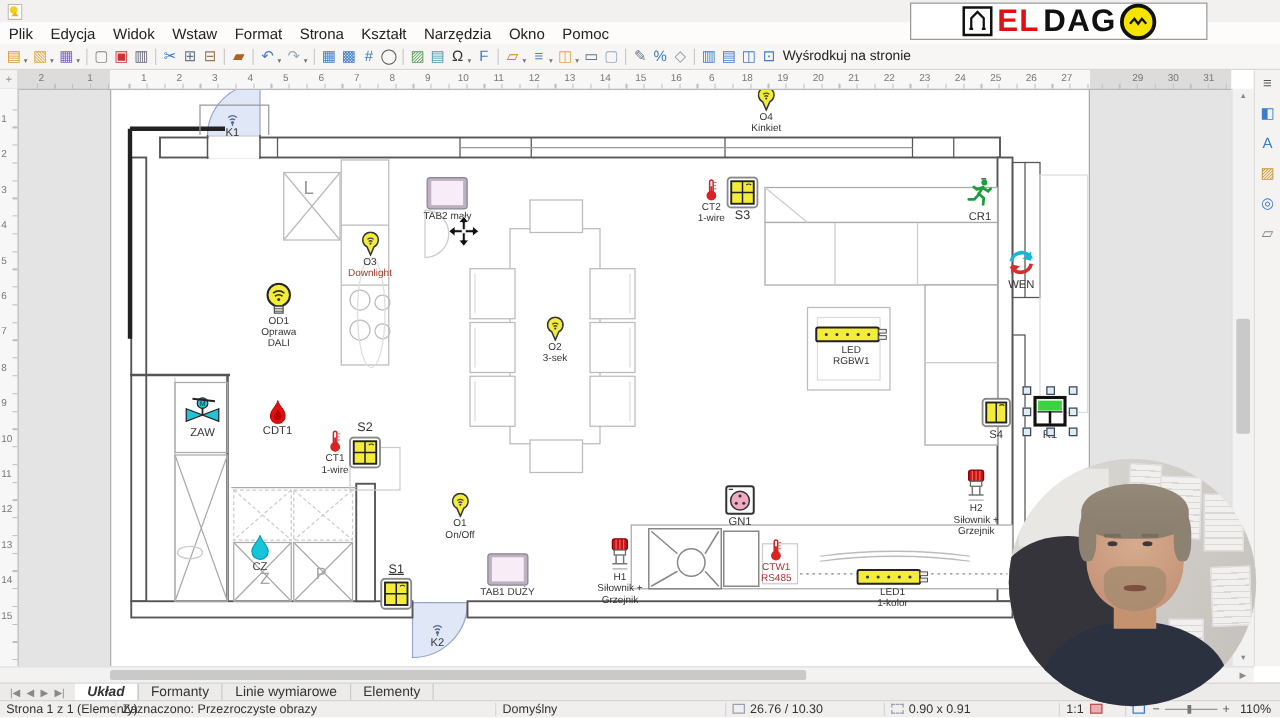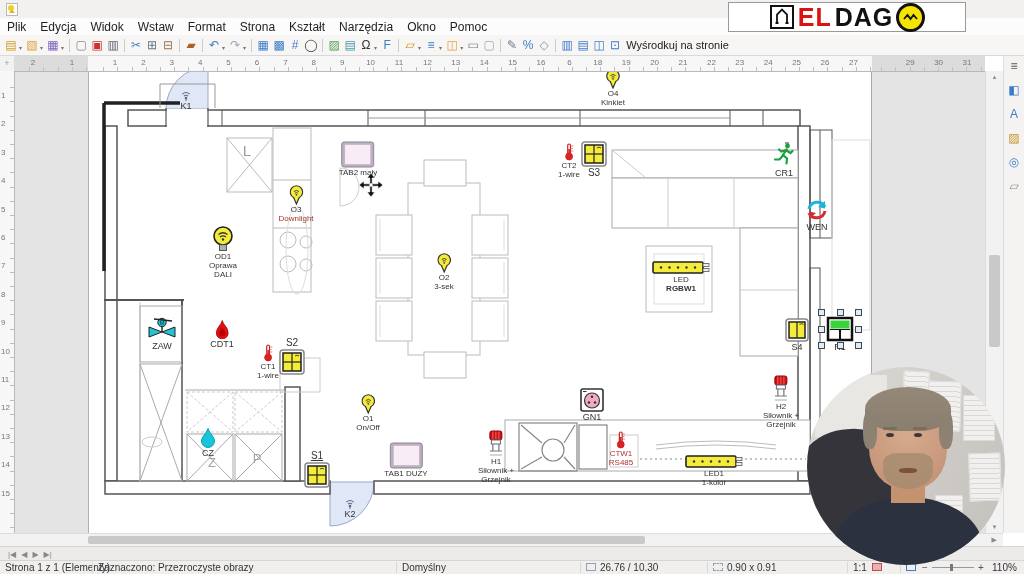--- a/index.html
+++ b/index.html
@@ -521,21 +521,21 @@
               <rect x="51" y="3.5" width="6" height="3" fill="#eee" stroke="#555" stroke-width="0.8"></rect>
               <rect x="51" y="8.5" width="6" height="3" fill="#eee" stroke="#555" stroke-width="0.8"></rect>
               <circle cx="9" cy="7.5" r="1.2" fill="#333"></circle>
               <circle cx="17.5" cy="7.5" r="1.2" fill="#333"></circle>
               <circle cx="26" cy="7.5" r="1.2" fill="#333"></circle>
               <circle cx="34.5" cy="7.5" r="1.2" fill="#333"></circle>
               <circle cx="43" cy="7.5" r="1.2" fill="#333"></circle>
             </svg></div>
           <div class="labs">
             <div class="lab" style="font-size: 8px; line-height: 9px; color: rgb(51, 51, 51);">LED</div>
-            <div class="lab" style="font-size: 8px; line-height: 9px; color: rgb(51, 51, 51); font-weight: bold;">RGBW1</div>
+            <div class="lab" style="font-size: 8px; line-height: 9px; color: rgb(51, 51, 51);">RGBW1</div>
           </div>
         </div>
         <div class="dev" style="left: 162px; top: 317px;">
           <div class="ic"><svg width="32" height="24" viewBox="0 0 32 24">
               <path d="M3,10 L16,15 L3,20 Z" fill="#23c3d6" stroke="#222" stroke-width="1"></path>
               <path d="M29,10 L16,15 L29,20 Z" fill="#23c3d6" stroke="#222" stroke-width="1"></path>
               <line x1="16" y1="15" x2="16" y2="8" stroke="#222" stroke-width="1.4"></line>
               <circle cx="16" cy="5.5" r="4.2" fill="#23c3d6" stroke="#222"></circle>
               <text x="16" y="7.5" font-size="5.5" text-anchor="middle" fill="#033">M</text>
               <path d="M8,2 L26,4" stroke="#222" stroke-width="1.6"></path>
@@ -742,20 +742,26 @@
   <div class="hthumb"></div>
   <span class="hsarrow">▶</span>
 </div>
 
 <div class="tabsrow">
   <div class="layernav" id="layernav">
       <span>|◀</span>
       <span>◀</span>
       <span>▶</span>
       <span>▶|</span>
+    </div>
+  <div style="display:flex" id="layertabs">
+      <span class="tab active">Układ</span>
+      <span class="tab">Formanty</span>
+      <span class="tab">Linie wymiarowe</span>
+      <span class="tab">Elementy</span>
     </div>
 </div>
 
 <div class="statusbar">
   <span class="sb-item" style="left:5px">Strona 1 z 1 (Elementy)</span>
   <div class="sb-sep" style="left:92px"></div>
   <span class="sb-item" style="left:98px">Zaznaczono: Przezroczyste obrazy</span>
   <div class="sb-sep" style="left:396px"></div>
   <span class="sb-item" style="left:402px">Domyślny</span>
   <div class="sb-sep" style="left:580px"></div>

